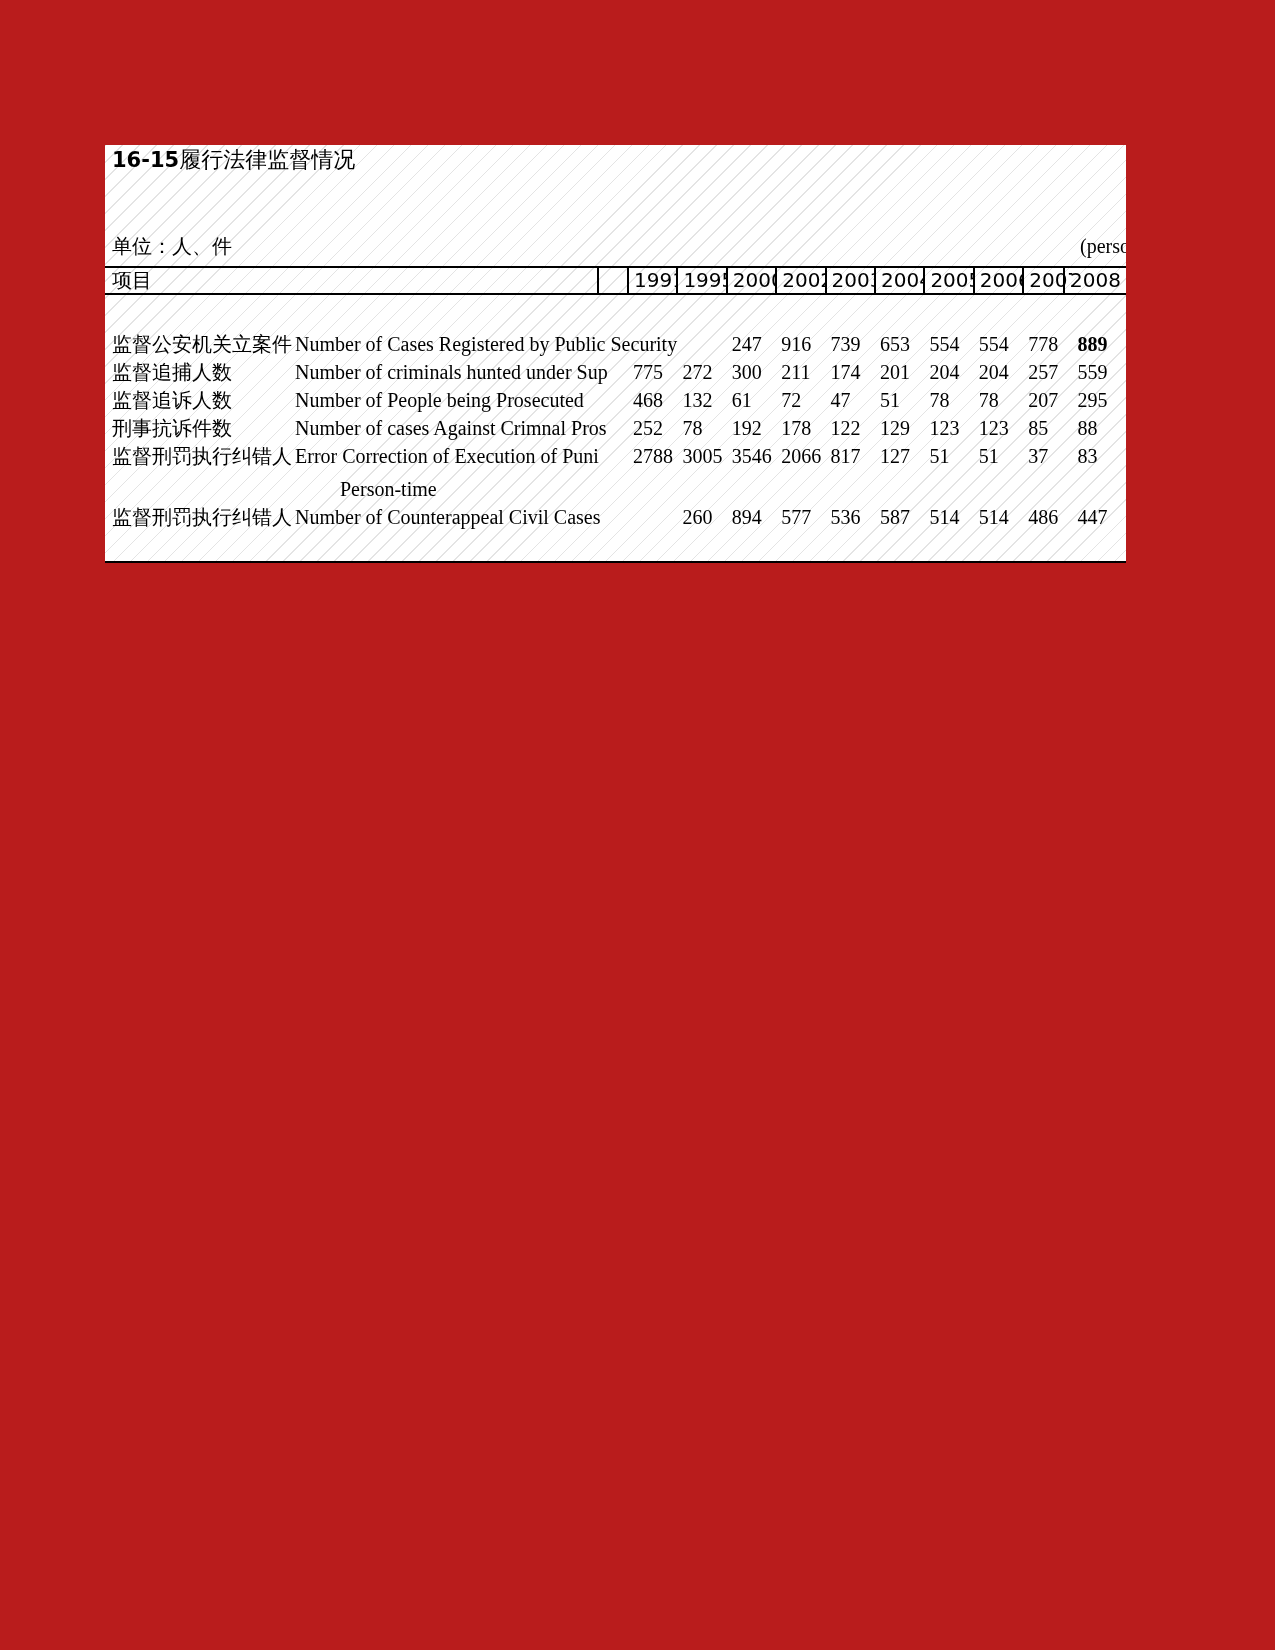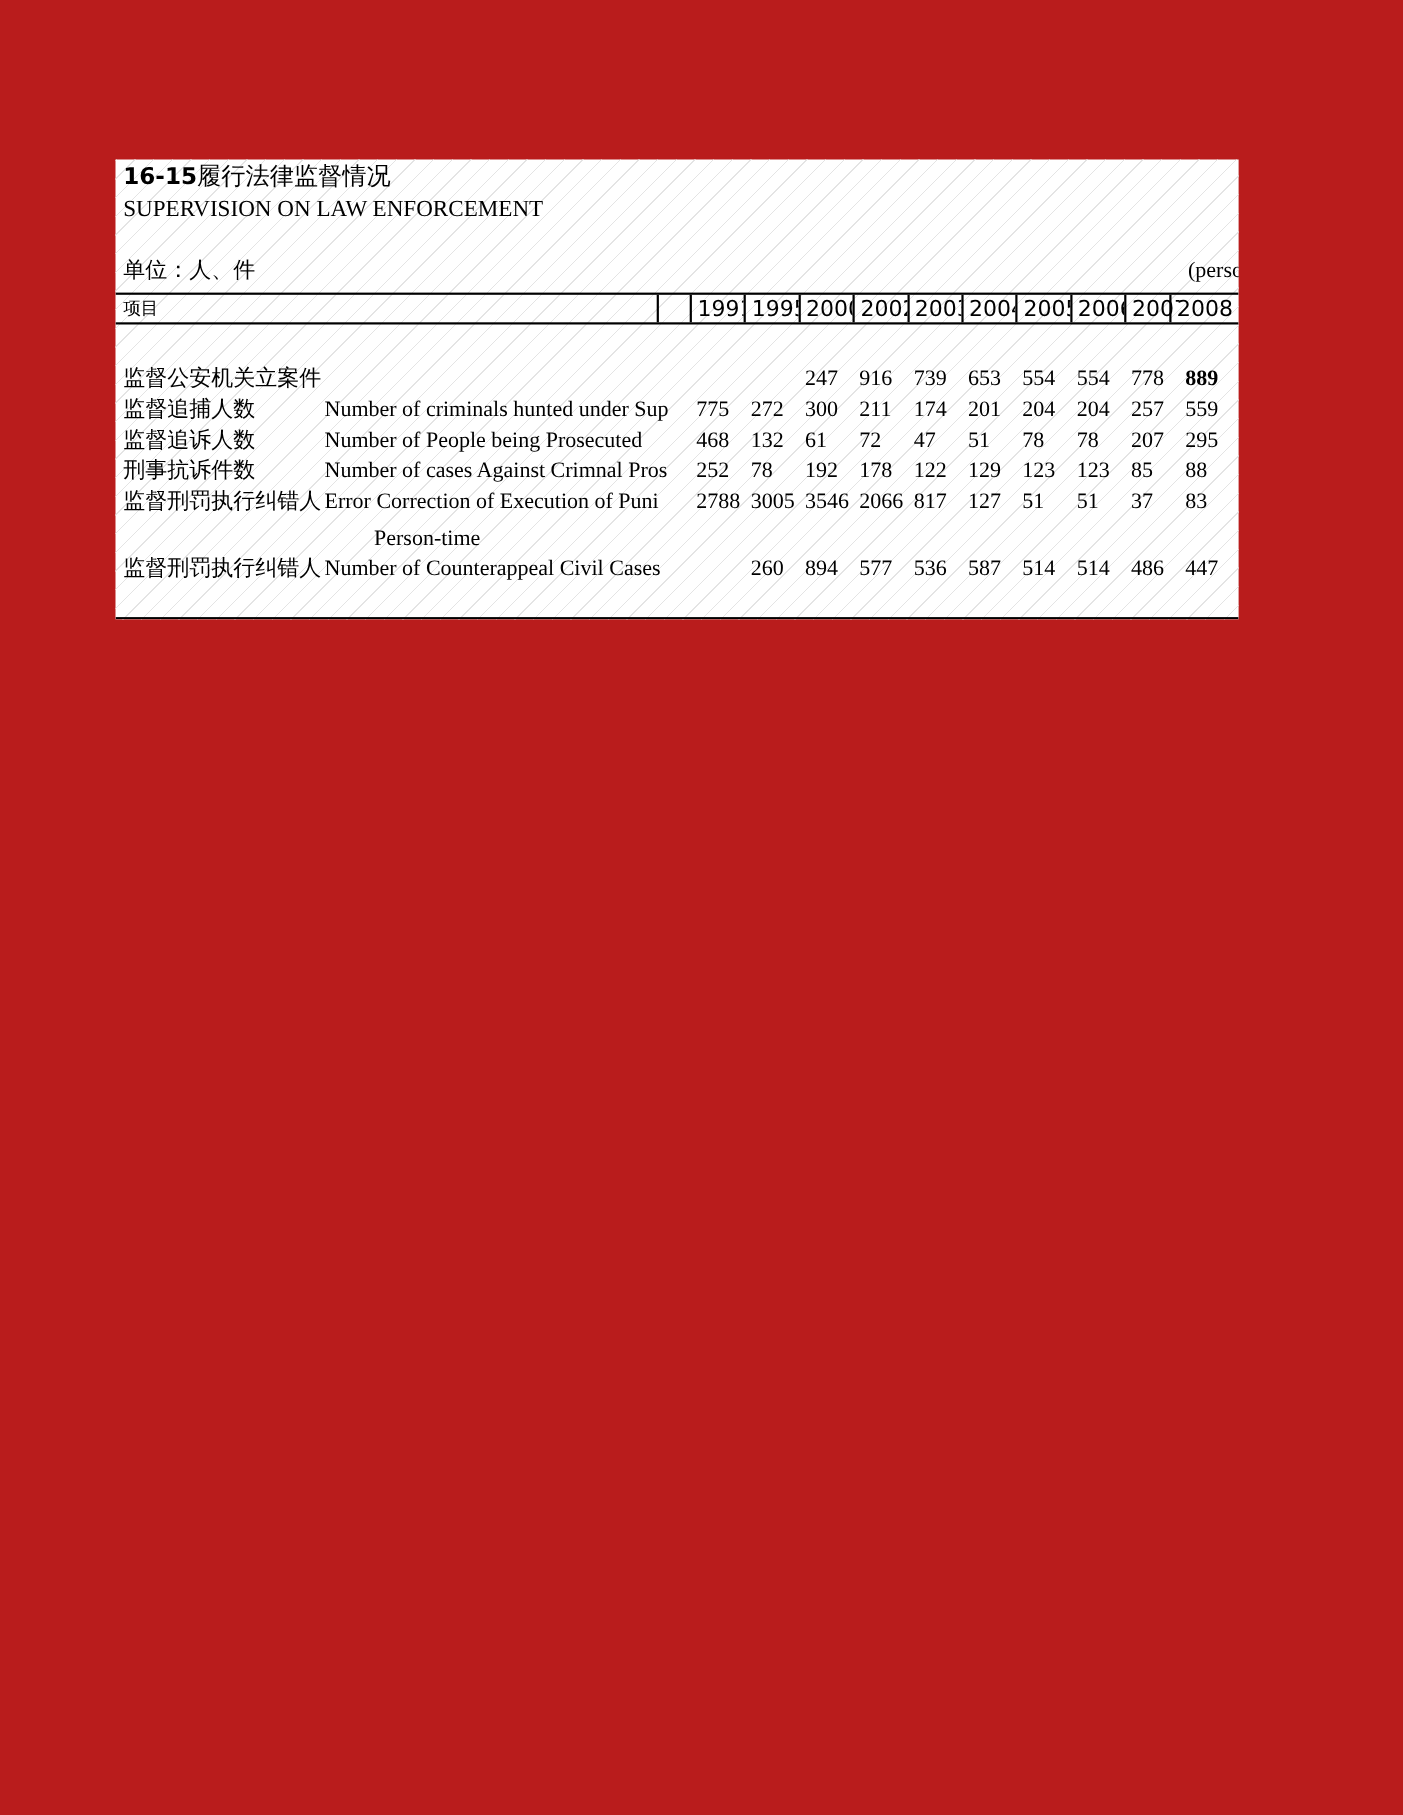--- a/index.html
+++ b/index.html
@@ -9,41 +9,40 @@
         background:
           repeating-linear-gradient(135deg,#e4e4e4 0px,#e4e4e4 1px,transparent 1px,transparent 12px),
           #ffffff;}
   .t1{position:absolute;left:7px;top:2px;font-size:22px;line-height:26px;white-space:nowrap;}
   .t1 .code{font-family:"DejaVu Sans","Liberation Sans",sans-serif;font-weight:bold;font-size:21px;}
   .t2{position:absolute;left:7px;top:31px;font-size:21px;line-height:26px;white-space:nowrap;}
   .unit{position:absolute;left:7px;top:88px;font-size:20px;line-height:26px;white-space:nowrap;}
   .unit-right{position:absolute;left:975px;top:88px;font-size:20px;line-height:26px;white-space:nowrap;}
   .head-band{position:absolute;left:0;top:121px;width:1021px;height:25px;
              border-top:2px solid #000;border-bottom:2px solid #000;}
-  .item-head{position:absolute;left:7px;top:1px;font-size:16px;line-height:23px;}
+  .item-head{position:absolute;left:7px;top:1px;font-size:20px;line-height:23px;}
   .vline{position:absolute;top:0;width:2px;height:25px;background:#000;}
   .ycell{position:absolute;top:0;height:25px;overflow:hidden;border-left:2px solid #000;
          font-family:"DejaVu Sans","Liberation Sans",sans-serif;font-size:20px;line-height:24px;
          padding-left:5px;box-sizing:border-box;white-space:nowrap;}
   .drow{position:absolute;left:0;width:1021px;height:26px;font-size:20px;line-height:26px;}
   .cn{position:absolute;left:7px;top:0;white-space:nowrap;max-width:184px;overflow:hidden;}
   .en{position:absolute;left:190px;top:0;white-space:nowrap;}
   .en2{position:absolute;left:235px;font-size:20px;line-height:26px;white-space:nowrap;}
   .val{position:absolute;top:0;white-space:nowrap;}
   .bottom-line{position:absolute;left:0;top:416px;width:1021px;height:2px;background:#000;}
 </style>
 </head>
 <body>
 
 <div class="canvas">
   <div class="page">
 
     <div class="t1"><span class="code">16-15</span><span>履行法律监督情况</span></div>
 
-    <div class="t2">SUPERVISION ON LAW ENFORCEMENT</div>
 
     <div class="unit">单位：人、件</div>
     <div class="unit-right">(perso</div>
 
     <div class="head-band">
       <div class="item-head">项目</div>
       <div class="vline" style="left:492px"></div>
       <div id="year-cells">
           <div class="ycell" style="left: 522px; width: 49.4px;">1991</div>
           <div class="ycell" style="left: 571.4px; width: 49.4px;">1995</div>
@@ -54,20 +53,21 @@
           <div class="ycell" style="left: 818.4px; width: 49.4px;">2005</div>
           <div class="ycell" style="left: 867.8px; width: 49.4px;">2006</div>
           <div class="ycell" style="left: 917.2px; width: 49.4px;">2007</div>
           <div class="ycell" style="left: 958px; width: 77px;">2008</div>
         </div>
     </div>
 
     <div id="rows">
         <div class="drow" style="top: 186px;">
           <span class="cn">监督公安机关立案件</span>
+          <span class="en">Number of Cases Registered by Public Security</span>
           <span class="val" style="left: 626.8px;">247</span>
           <span class="val" style="left: 676.2px;">916</span>
           <span class="val" style="left: 725.6px;">739</span>
           <span class="val" style="left: 775px;">653</span>
           <span class="val" style="left: 824.4px;">554</span>
           <span class="val" style="left: 873.8px;">554</span>
           <span class="val" style="left: 923.2px;">778</span>
           <span class="val" style="left: 972.6px; font-weight: bold;">889</span>
         </div>
         <div class="drow" style="top: 214px;">

